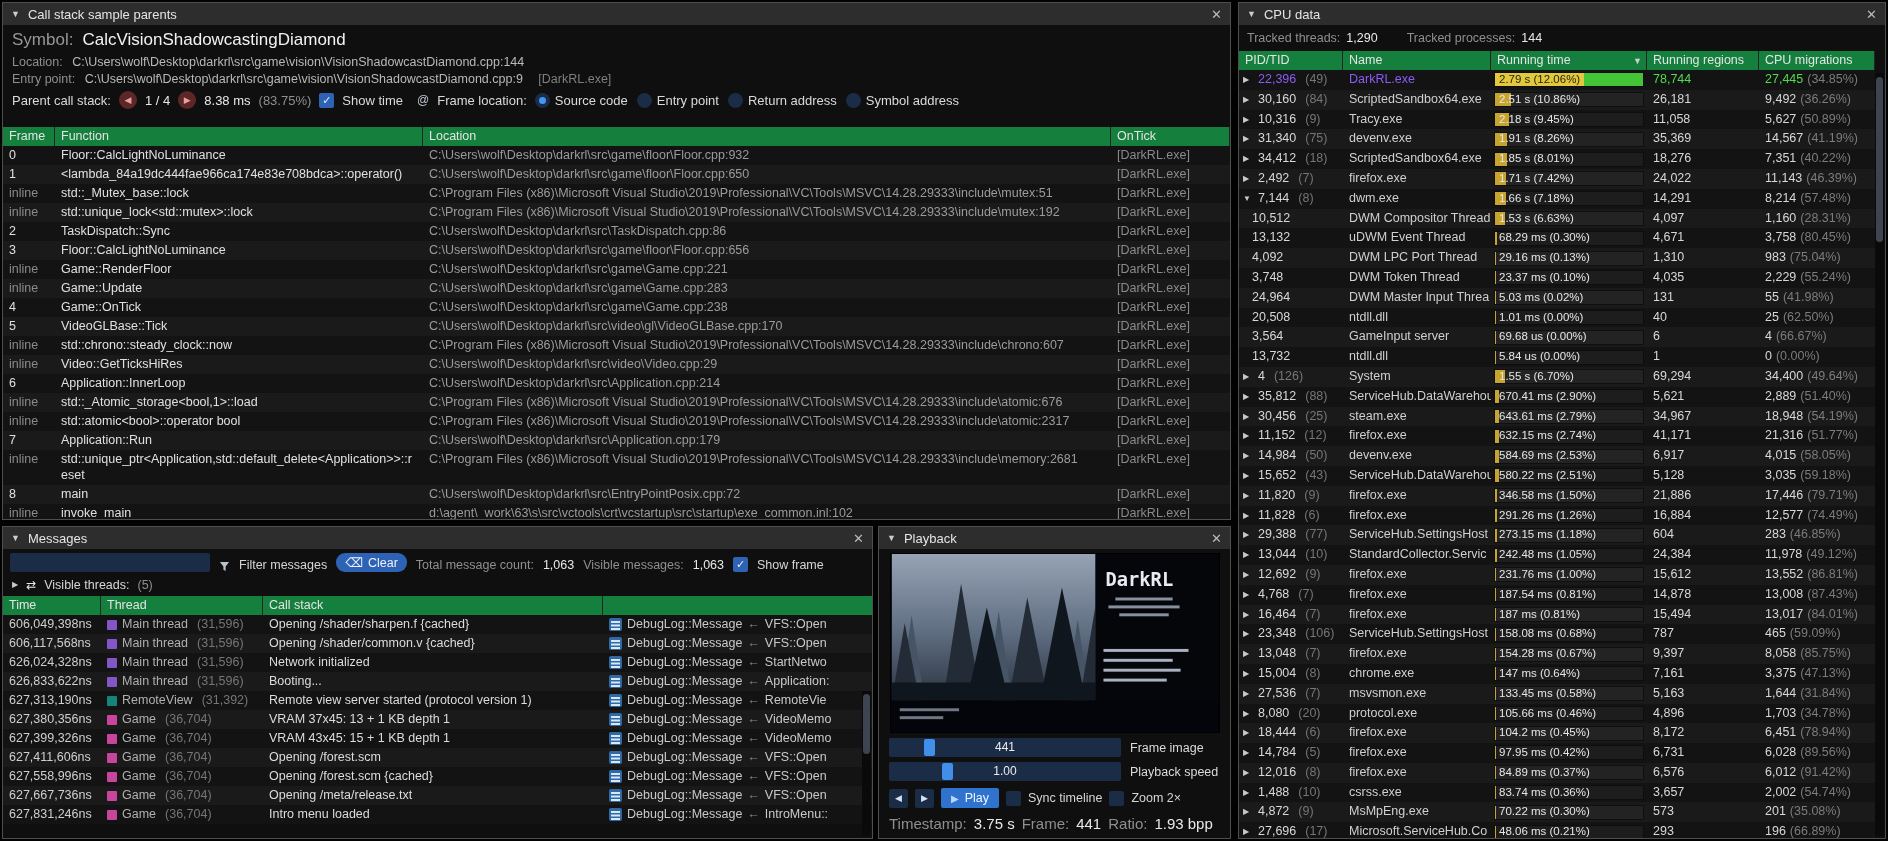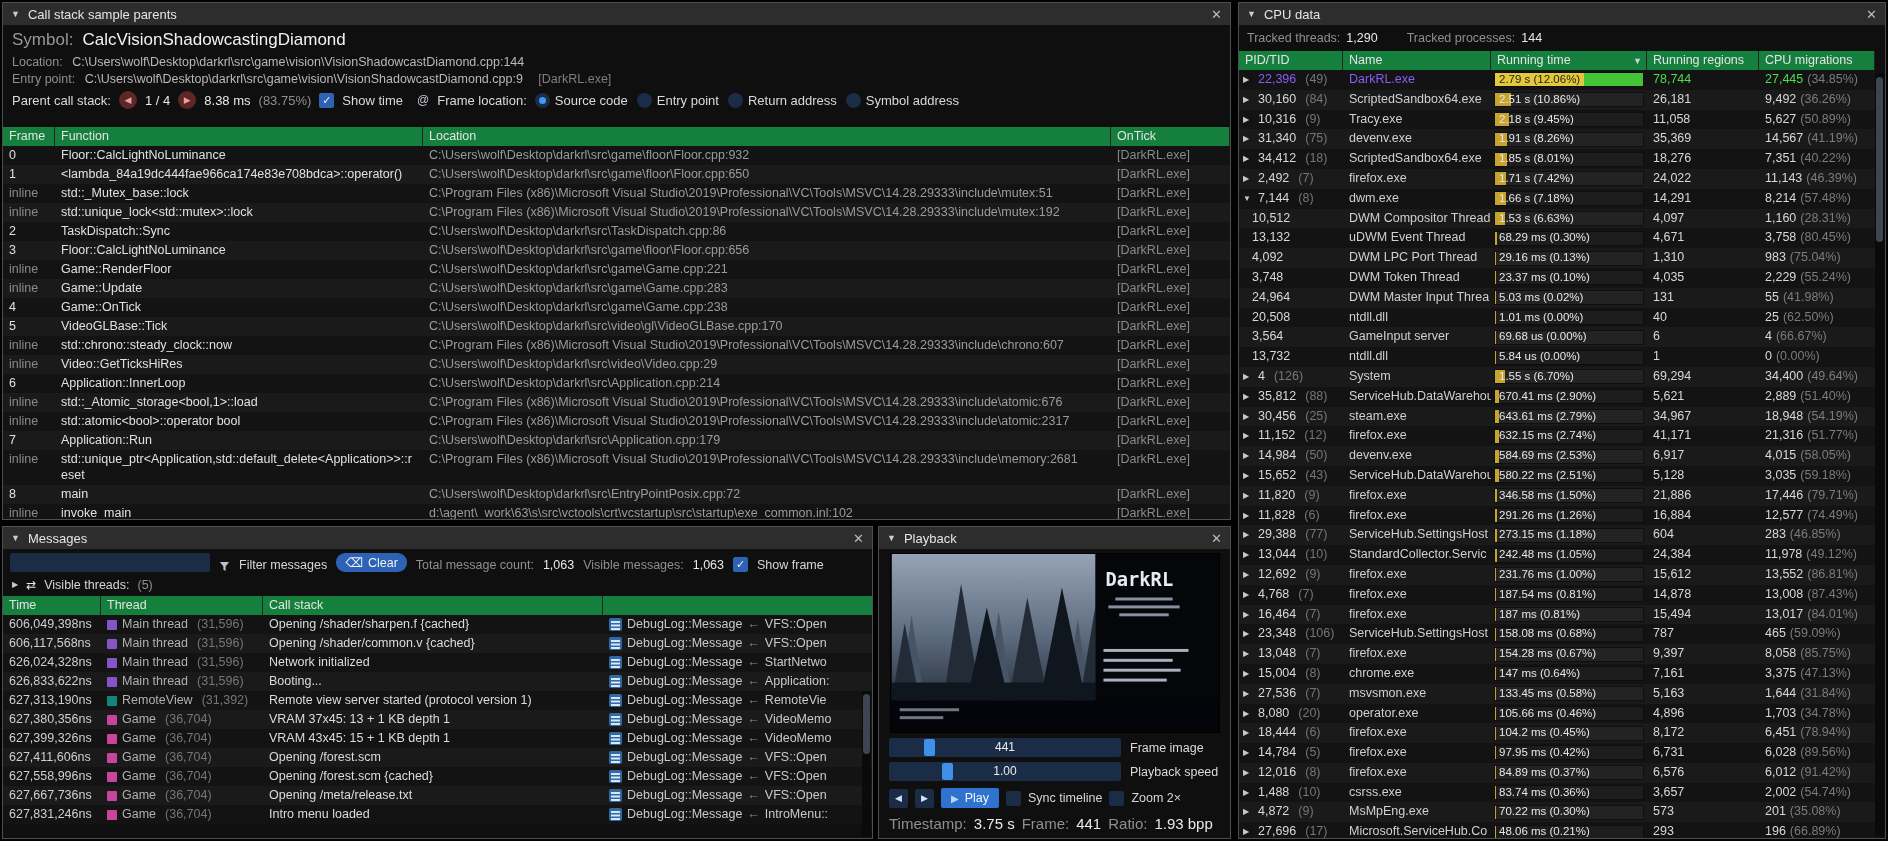--- a/index.html
+++ b/index.html
@@ -1121,21 +1121,21 @@
           </div>
           <div class="cell regions">5,163</div>
           <div class="cell migc"><span class="migv">1,644</span><span class="migp">(31.84%)</span></div>
         </div>
         <div class="cpu-grid cpu-row">
           <div class="cell pidcell">
             <span class="tri">▶</span>
             <span class="pidv">8,080</span>
             <span class="cnt">(20)</span>
           </div>
-          <div class="cell namec">operator.exe</div>
+          <div class="cell namec">protocol.exe</div>
           <div class="cell timecell">
             <div class="barbox">
               <span class="fill" style="width: 0.46%;"></span>
               <span class="bartext">105.66 ms (0.46%)</span>
             </div>
           </div>
           <div class="cell regions">4,896</div>
           <div class="cell migc"><span class="migv">1,703</span><span class="migp">(34.78%)</span></div>
         </div>
         <div class="cpu-grid cpu-row alt">

